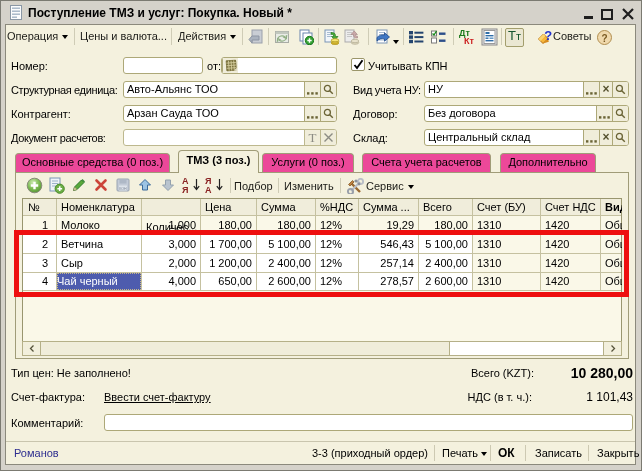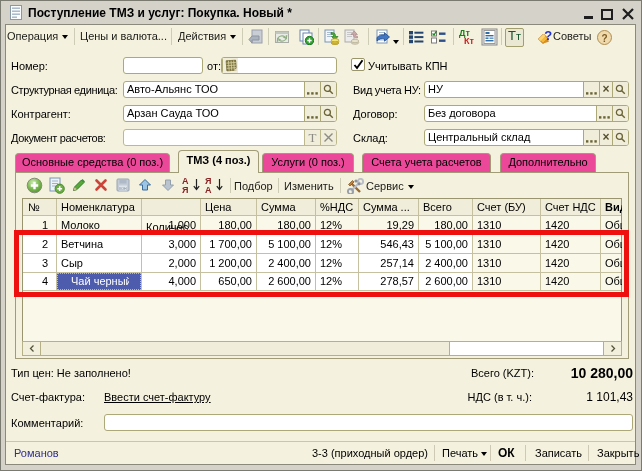--- a/index.html
+++ b/index.html
@@ -280,21 +280,21 @@
       <span class="fbtn">
         <svg width="11" height="11" viewBox="0 0 11 11" style="margin:2px auto">
           <circle cx="4.4" cy="4.4" r="3" fill="none" stroke="#6b6436" stroke-width="1.3"></circle>
           <path d="M6.7 6.7 L9.8 9.8" stroke="#6b6436" stroke-width="1.5"></path>
         </svg>
       </span>
     </div>
 
   <div id="panel"></div>
   <div class="tab" style="left:14px;width:155px;padding:0">Основные средства (0 поз.)</div>
-  <div class="tab tabact" style="left:177px;width:81px;padding:0">ТМЗ (4 поз.)</div>
+  <div class="tab tabact" style="left:177px;width:81px;padding:0">ТМЗ (3 поз.)</div>
   <div class="tab" style="left:261px;width:92px;padding:0">Услуги (0 поз.)</div>
   <div class="tab" style="left:499px;width:96px;padding:0">Дополнительно</div>
   <div class="tab" style="left:361px;width:129px;padding:0">Счета учета расчетов</div>
 
   <div class="icon" style="left:25px;top:176px">
       <svg width="17" height="17" viewBox="0 0 17 17">
         <defs>
           <radialGradient id="gg" cx="40%" cy="30%" r="70%">
             <stop offset="0%" stop-color="#cdeab2"></stop>
             <stop offset="60%" stop-color="#7cba52"></stop>
@@ -424,21 +424,21 @@
   <div class="ab cellt" style="left:141px;top:253px;width:58px;height:18px;line-height:18px;text-align:right;padding-right:4px;">2,000</div>
   <div class="ab cellt" style="left:200px;top:253px;width:55px;height:18px;line-height:18px;text-align:right;padding-right:4px;">1 200,00</div>
   <div class="ab cellt" style="left:256px;top:253px;width:58px;height:18px;line-height:18px;text-align:right;padding-right:4px;">2 400,00</div>
   <div class="ab cellt" style="left:315px;top:253px;width:42px;height:18px;line-height:18px;padding-left:4px;">12%</div>
   <div class="ab cellt" style="left:358px;top:253px;width:59px;height:18px;line-height:18px;text-align:right;padding-right:4px;">257,14</div>
   <div class="ab cellt" style="left:418px;top:253px;width:53px;height:18px;line-height:18px;text-align:right;padding-right:4px;">2 400,00</div>
   <div class="ab cellt" style="left:472px;top:253px;width:67px;height:18px;line-height:18px;padding-left:4px;">1310</div>
   <div class="ab cellt" style="left:540px;top:253px;width:59px;height:18px;line-height:18px;padding-left:4px;">1420</div>
   <div class="ab cellt" style="left:600px;top:253px;width:21px;height:18px;line-height:18px;padding-left:4px;">Общ</div>
   <div class="ab cellt" style="left:22px;top:272px;width:33px;height:17px;line-height:17px;text-align:right;padding-right:4px;padding-right:8px;">4</div>
-  <div class="ab cellt" style="left:56px;top:272px;width:72px;height:17px;line-height:17px;padding-left:14px;color:#fff;">Чай черный</div>
+  <div class="ab cellt" style="left:56px;top:272px;width:72px;height:17px;line-height:17px;padding-left:0;color:#fff;">Чай черный</div>
   <div class="ab cellt" style="left:141px;top:272px;width:58px;height:17px;line-height:17px;text-align:right;padding-right:4px;">4,000</div>
   <div class="ab cellt" style="left:200px;top:272px;width:55px;height:17px;line-height:17px;text-align:right;padding-right:4px;">650,00</div>
   <div class="ab cellt" style="left:256px;top:272px;width:58px;height:17px;line-height:17px;text-align:right;padding-right:4px;">2 600,00</div>
   <div class="ab cellt" style="left:315px;top:272px;width:42px;height:17px;line-height:17px;padding-left:4px;">12%</div>
   <div class="ab cellt" style="left:358px;top:272px;width:59px;height:17px;line-height:17px;text-align:right;padding-right:4px;">278,57</div>
   <div class="ab cellt" style="left:418px;top:272px;width:53px;height:17px;line-height:17px;text-align:right;padding-right:4px;">2 600,00</div>
   <div class="ab cellt" style="left:472px;top:272px;width:67px;height:17px;line-height:17px;padding-left:4px;">1310</div>
   <div class="ab cellt" style="left:540px;top:272px;width:59px;height:17px;line-height:17px;padding-left:4px;">1420</div>
   <div class="ab cellt" style="left:600px;top:272px;width:21px;height:17px;line-height:17px;padding-left:4px;">Общ</div>
 

